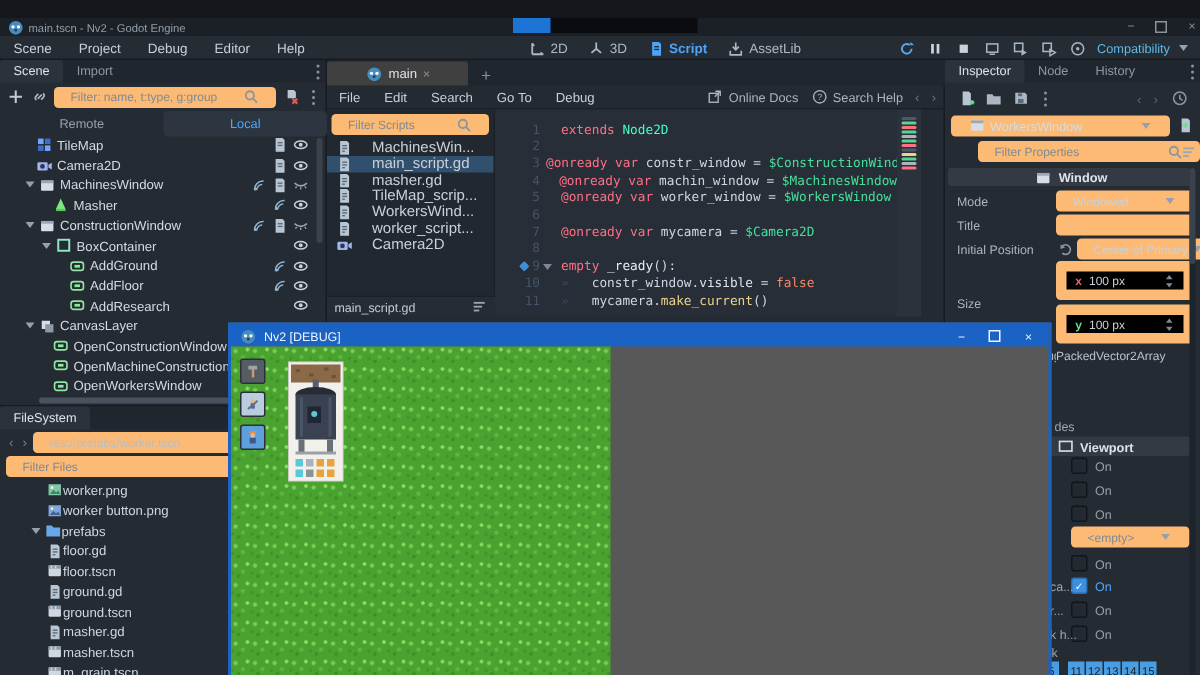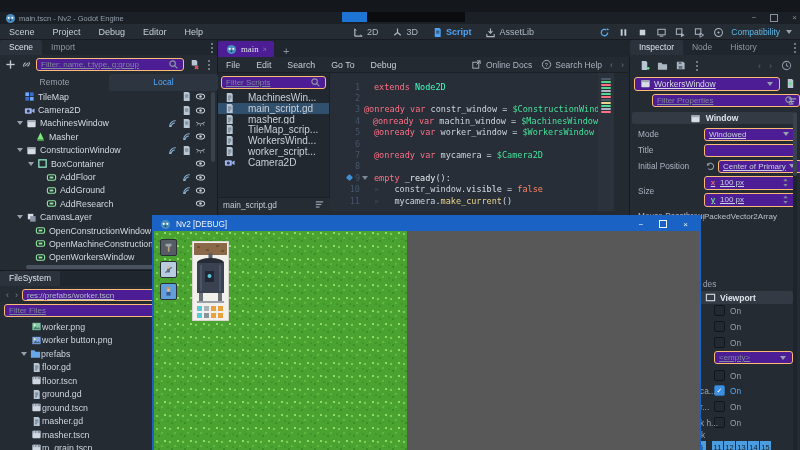--- a/index.html
+++ b/index.html
@@ -3,22 +3,22 @@
 <meta charset="utf-8">
 <style>
   html,body{margin:0;padding:0;background:#14171c;}
   #app{position:relative;width:800px;height:450px;overflow:hidden;background:#252b33;
        font-family:"Liberation Sans",sans-serif;color:#ccd4dc;margin-top:12px;-webkit-font-smoothing:antialiased;}
   .abs{position:absolute;}
   .ic{display:inline-flex;align-items:center;justify-content:center;width:12px;height:12px;flex:0 0 auto;}
   .ic svg{display:block;}
   .arr{display:inline-block;width:0;height:0;border-left:3px solid transparent;border-right:3px solid transparent;border-top:4px solid #96a0ac;margin:0 2px;}
   .vdots{display:inline-block;width:2px;height:2px;border-radius:50%;background:#8a94a0;box-shadow:0 -4px 0 #8a94a0,0 4px 0 #8a94a0;margin:0 4px;}
-  .field{background:#4c1d95;border:1px solid #fdba74;border-radius:3px;color:#7f8a97;
-         font-size:8px;display:flex;align-items:center;padding:0 4px;gap:3px;box-sizing:border-box;text-decoration:underline;}
+  .field{background:#000000;border:7px solid #fdba74;border-radius:3px;color:#7f8a97;
+         font-size:8px;display:flex;align-items:center;padding:0 4px;gap:3px;box-sizing:border-box;}
   
   #titlebar{left:0;top:0;width:800px;height:12px;background:#1b2026;display:flex;align-items:center;padding-left:4px;gap:3px;box-sizing:border-box;}
   #titlebar .t{font-size:7.5px;color:#939eaa;}
   #taskfrag{left:342px;top:0;width:123px;height:10px;background:#0a0c10;}
   #taskfrag i{position:absolute;left:0;top:0;width:25px;height:10px;background:#1d74d4;}
   #winctl{right:3px;top:1px;display:flex;gap:14px;align-items:center;}
   #winctl span{font-size:8px;color:#8a929c;line-height:10px;}
   #winctl .box{width:6px;height:6px;border:1px solid #8a929c;display:inline-block;}
   
   #menubar{left:0;top:12px;width:800px;height:16px;background:#262c34;display:flex;align-items:center;box-sizing:border-box;border-bottom:1px solid #171b21;}
@@ -49,21 +49,21 @@
   #fspanel{left:0;top:258px;width:218px;height:192px;border-top:1px solid #171b21;box-sizing:border-box;}
   #fspath{left:0;top:275px;width:218px;height:16px;display:flex;align-items:center;gap:2px;padding:0 4px;box-sizing:border-box;}
   #fspath .nav{font-size:9px;color:#76808c;padding:0 2px;}
   #fspath .field{flex:1;height:12px;color:#b4bec8;}
   #fsfilter{left:4px;top:292px;width:210px;height:13px;}
   #fslist{left:0;top:308px;width:218px;height:142px;overflow:hidden;}
   .frow{height:13.5px;display:flex;align-items:center;font-size:8.8px;color:#cfd6dd;}
   
   #scriptarea{left:218px;top:28px;width:412px;height:422px;background:#242a32;border-right:1px solid #171b21;box-sizing:border-box;}
   #stabs{left:218px;top:28px;width:412px;height:17px;background:#20262d;display:flex;align-items:flex-end;}
-  #stab-main{display:flex;align-items:center;gap:4px;background:#4c1d95;border-radius:2px 2px 0 0;padding:2px 7px;font-size:8.8px;color:#dde3ea;font-family:Liberation Serif, serif;}
+  #stab-main{display:flex;align-items:center;gap:4px;background:#404040;border-radius:2px 2px 0 0;padding:2px 25px;font-size:8.8px;color:#dde3ea;}
   #stab-main .x{color:#8a94a0;font-size:8px;}
   #stab-plus{font-size:11px;color:#8a94a0;padding:0 9px;}
   #smenu{left:218px;top:45px;width:412px;height:16px;display:flex;align-items:center;border-bottom:1px solid #1b2026;box-sizing:border-box;}
   #smenu .menu-item{padding:0 8px;font-size:8.8px;}
   #smenu .right{margin-left:auto;display:flex;align-items:center;gap:8px;padding-right:6px;font-size:8.5px;color:#aab4c0;}
   #smenu .right .lnk{display:flex;gap:3px;align-items:center;}
   #smenu .nav{color:#6a7480;font-size:9px;}
   #slist{left:218px;top:61px;width:112px;height:138px;background:#222830;border-right:1px solid #1b2026;box-sizing:border-box;}
   #sfilter{margin:3px;height:13px;}
   .srow{height:10.8px;display:flex;align-items:center;gap:13px;padding-left:5px;font-size:10px;color:#c8d0d8;white-space:nowrap;overflow:hidden;}
@@ -462,21 +462,21 @@
         </span>
       </div>
       <div class="trow" style="padding-left: 37px;">
         <span style="width: 8px;"></span>
         <span class="ic">
           <svg viewBox="0 0 12 12" width="11" height="11">
             <rect x="1.5" y="3" width="9" height="6" rx="1.8" fill="none" stroke="#8fe8a0" stroke-width="1.2"></rect>
             <rect x="4" y="5" width="4" height="2" fill="#8fe8a0"></rect>
           </svg>
         </span>
-        <span class="lbl">AddFloor</span>
+        <span class="lbl">AddGround</span>
         <span class="sp"></span>
         <span class="ric">
           <span class="ic">
             <svg viewBox="0 0 12 12" width="11" height="11">
               <path d="M3 9.5 a6 6 0 0 1 6.5-6.5 M4.5 9.5 a4 4 0 0 1 4-4" fill="none" stroke="#8fb8d8" stroke-width="1.1"></path>
               <circle cx="3.6" cy="8.9" r="1" fill="#8fb8d8"></circle>
             </svg>
           </span>
           <span class="ic">
             <svg viewBox="0 0 12 12" width="11" height="11">
@@ -487,21 +487,21 @@
         </span>
       </div>
       <div class="trow" style="padding-left: 37px;">
         <span style="width: 8px;"></span>
         <span class="ic">
           <svg viewBox="0 0 12 12" width="11" height="11">
             <rect x="1.5" y="3" width="9" height="6" rx="1.8" fill="none" stroke="#8fe8a0" stroke-width="1.2"></rect>
             <rect x="4" y="5" width="4" height="2" fill="#8fe8a0"></rect>
           </svg>
         </span>
-        <span class="lbl">AddGround</span>
+        <span class="lbl">AddFloor</span>
         <span class="sp"></span>
         <span class="ric">
           <span class="ic">
             <svg viewBox="0 0 12 12" width="11" height="11">
               <path d="M3 9.5 a6 6 0 0 1 6.5-6.5 M4.5 9.5 a4 4 0 0 1 4-4" fill="none" stroke="#8fb8d8" stroke-width="1.1"></path>
               <circle cx="3.6" cy="8.9" r="1" fill="#8fb8d8"></circle>
             </svg>
           </span>
           <span class="ic">
             <svg viewBox="0 0 12 12" width="11" height="11">

